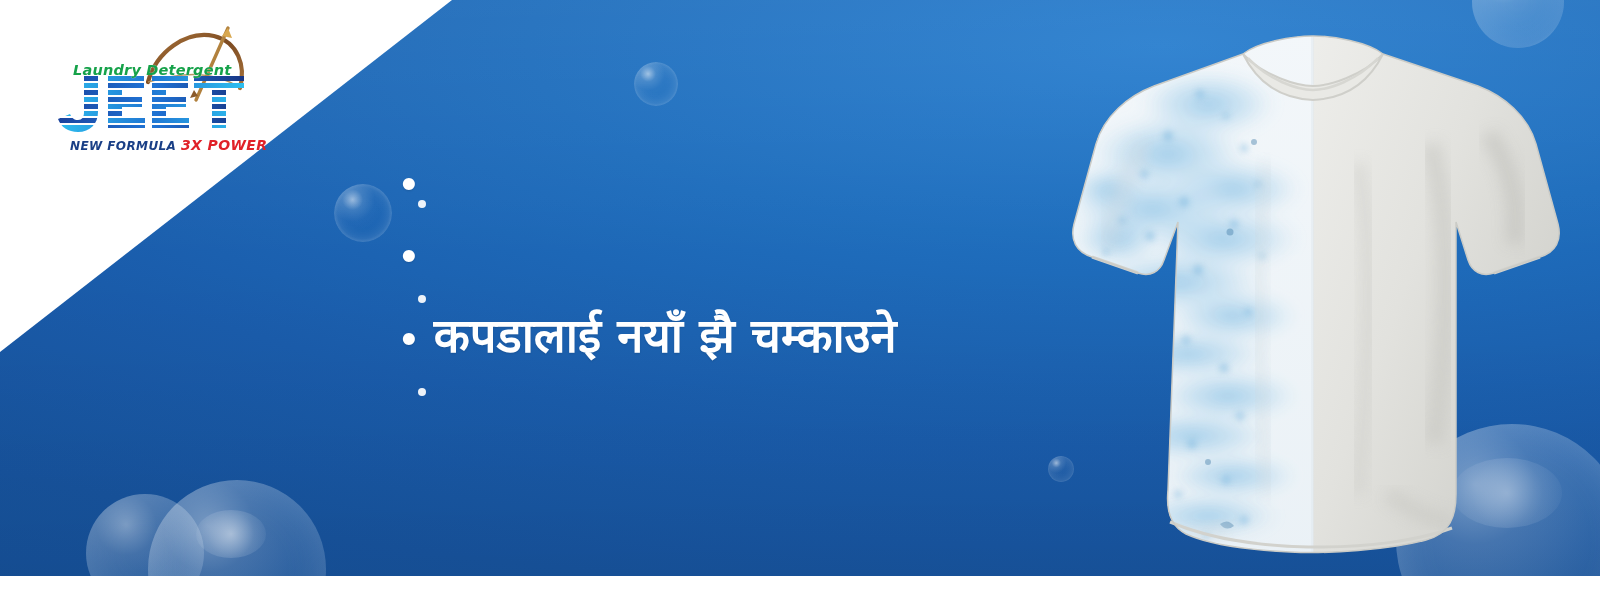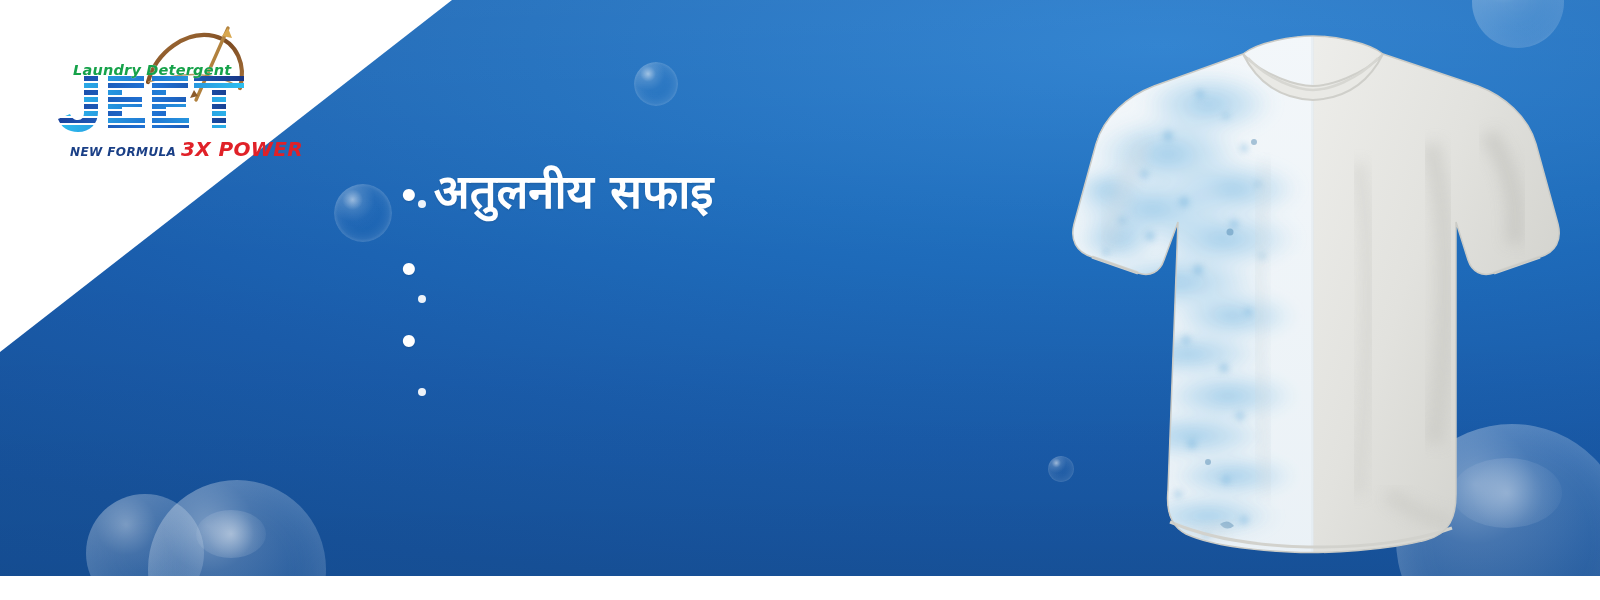--- a/index.html
+++ b/index.html
@@ -82,21 +82,21 @@
     top: 115px;
     font-family: "DejaVu Sans", sans-serif;
     font-size: 12px;
     font-weight: 700;
     font-style: italic;
     white-space: nowrap;
     letter-spacing: 0.4px;
     z-index: 3;
   }
   .tl-new { color: #1a3f86; }
-  .tl-pow { color: #e02128; font-size: 20px; }
+  .tl-pow { color: #e02128; font-size: 14px; }
 
   
   .bullets {
     position: absolute;
     left: 398px;
     top: 168px;
     width: 740px;
     z-index: 6;
   }
   .bullet-line {
@@ -292,27 +292,27 @@
 
     <div class="logo-tagline-bottom">
       <span class="tl-new">NEW FORMULA</span>
       <span class="tl-pow">3X POWER</span>
     </div>
   </div>
 
   <div class="bullets">
     <div class="bullet-line">
       <span class="bullet-dot">•</span>
-      <span>अतुलनीय सफाइ</span>
     </div>
     <div class="bullet-line">
       <span class="bullet-dot">•</span>
     </div>
     <div class="bullet-line">
       <span class="bullet-dot">•</span>
+      <span>कपडालाई नयाँ झै चम्काउने</span>
     </div>
   </div>
 
   <div class="shirt-wrap">
     <svg viewBox="0 0 510 552" width="510" height="552">
       <defs>
 
         <linearGradient id="cleanG" x1="0" y1="0" x2="1" y2="0.4">
           <stop offset="0%" stop-color="#f7f7f5"></stop>
           <stop offset="40%" stop-color="#efefec"></stop>

